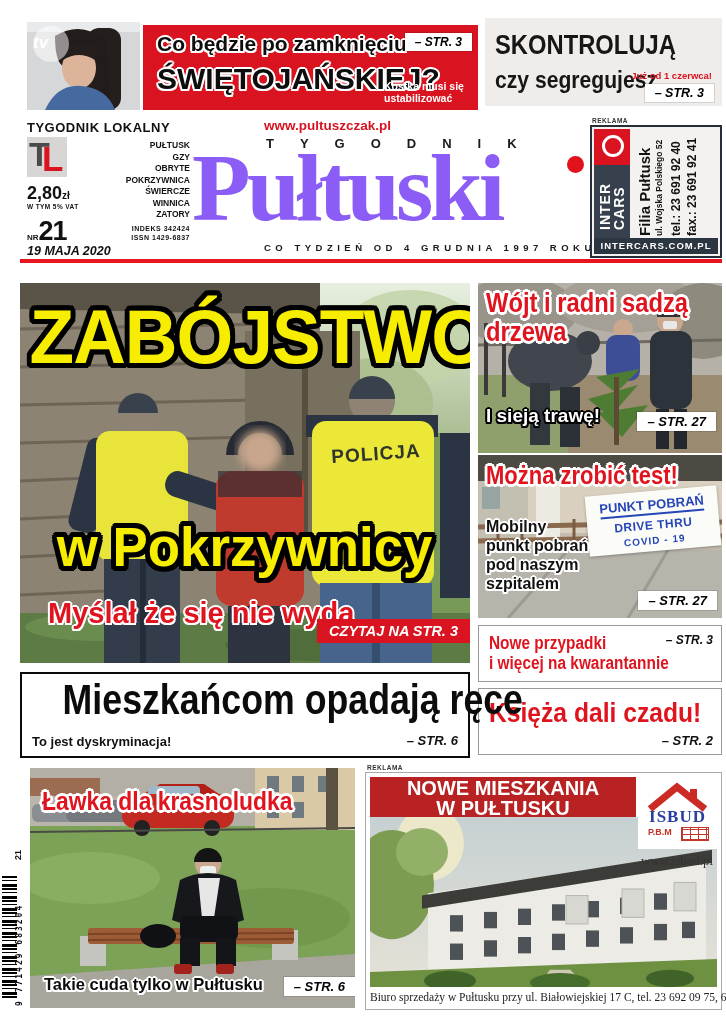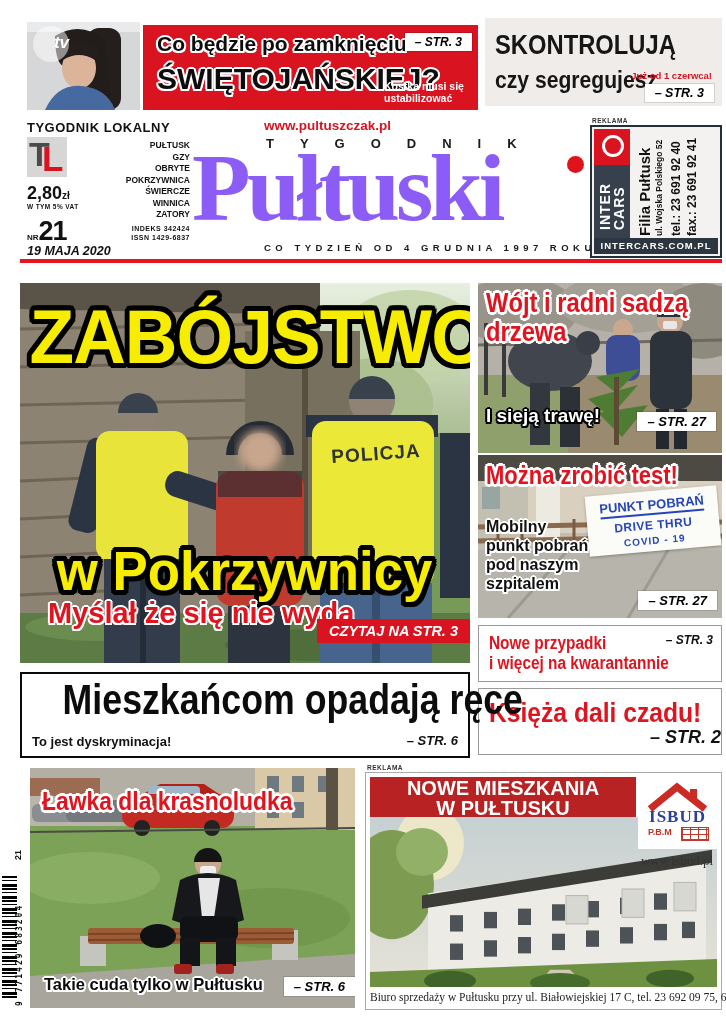--- a/index.html
+++ b/index.html
@@ -15,21 +15,21 @@
   .obY{color:#f7ed00;text-shadow:5px 0 #000,-5px 0 #000,0 5px #000,0 -5px #000,3.6px 3.6px #000,-3.6px 3.6px #000,3.6px -3.6px #000,-3.6px -3.6px #000,5px 2.5px #000,-5px 2.5px #000,5px -2.5px #000,-5px -2.5px #000,2.5px 5px #000,-2.5px 5px #000,2.5px -5px #000,-2.5px -5px #000;}
   .red{color:#e0141f;}
   .ref-box{display:inline-block;background:#fff;color:#000;font-style:italic;font-weight:900;
            padding:2px 10px;font-size:13px;box-shadow:0 0 0 1px rgba(0,0,0,.12);}
   .reklama{font-size:6.5px;font-weight:700;letter-spacing:.5px;color:#333;}
   svg{display:block;}
 
   
   .tv-photo{left:27px;top:22px;width:113px;height:88px;overflow:hidden;}
   .tv-badge{left:6px;top:4px;width:36px;height:36px;border-radius:50%;background:rgba(255,255,255,.5);
-            color:#fff;font-weight:900;font-style:italic;font-size:17px;text-align:right;line-height:34px;}
+            color:#fff;font-weight:900;font-style:italic;font-size:17px;text-align:left;line-height:34px;}
   .top-banner{left:143px;top:25px;width:335px;height:85px;background:#d9131f;}
   .tb-l1{left:14px;top:7px;font-size:21px;font-weight:900;color:#0d0d0d;white-space:nowrap;}
   .tb-l2{left:14px;top:37px;font-size:30px;font-weight:900;color:#0d0d0d;white-space:nowrap;}
   .tb-ref{right:6px;top:8px;font-size:12px;}
   .tb-note{right:8px;bottom:6px;width:86px;color:#fff;font-weight:700;
            font-size:10.5px;line-height:12px;}
   .top-right{left:485px;top:18px;width:237px;height:88px;background:#efecea;}
   .tr-l1{left:10px;top:12px;font-size:27px;font-weight:900;color:#161616;}
   .tr-l2{left:10px;top:48px;font-size:24px;font-weight:900;color:#161616;}
   .tr-note{right:10px;top:52px;font-size:9.5px;font-weight:900;color:#d9131f;}
@@ -72,21 +72,21 @@
   .ic-branch{font-size:15px;font-weight:900;margin:6px 0 0 2px;}
   .ic-addr{font-size:8.5px;font-weight:700;margin:1px 0 0 2px;}
   .ic-tel{font-size:12px;font-weight:700;margin:5px 0 0 2px;}
   .ic-fax{font-size:12px;font-weight:700;margin:2px 0 0 2px;}
   .ic-web{position:absolute;left:2px;right:2px;bottom:2px;height:16px;background:#2c3640;color:#fff;
           font-size:9.5px;font-weight:700;text-align:center;line-height:16px;letter-spacing:1px;}
 
   
   .main-story{left:20px;top:283px;width:450px;height:380px;overflow:hidden;}
   .ms-h1{left:0;top:10px;width:100%;text-align:center;font-size:76px;font-weight:900;letter-spacing:-1px;}
-  .ms-h2{left:0;top:256px;width:100%;text-align:center;font-size:55px;font-weight:900;}
+  .ms-h2{left:0;top:232px;width:100%;text-align:center;font-size:55px;font-weight:900;}
   .ms-deck{left:28px;top:314px;font-size:29px;font-weight:900;}
   .ms-cta{right:0;top:336px;background:#d9131f;color:#fff;font-style:italic;font-weight:900;
           font-size:14.5px;padding:4px 12px;}
   .ms-vest{left:300px;top:160px;width:112px;text-align:center;transform:rotate(-4deg);
            font-size:19px;font-weight:900;color:#30362c;letter-spacing:1px;}
 
   
   .trees-story{left:478px;top:283px;width:244px;height:170px;overflow:hidden;}
   .ts-h{left:8px;top:6px;font-size:27px;font-weight:900;line-height:29px;}
   .ts-deck{left:8px;bottom:26px;font-size:19px;font-weight:900;color:#fff;}
@@ -100,21 +100,21 @@
   .cs-sign-l3{font-size:10px;font-weight:700;color:#2646b8;margin-top:3px;letter-spacing:1px;}
   .cs-deck{left:8px;top:62px;font-size:16px;font-weight:900;line-height:19px;color:#111;}
   .cs-deck span{display:block;}
   .cs-ref{right:5px;bottom:8px;}
   .box-story{background:#fff;border:1px solid #999;box-sizing:border-box;}
   .quar-box{left:478px;top:625px;width:244px;height:57px;}
   .qb-h{left:10px;top:7px;font-size:17.5px;font-weight:900;line-height:20px;}
   .qb-ref{right:8px;top:7px;font-size:12px;font-style:italic;font-weight:900;}
   .priest-box{left:478px;top:688px;width:244px;height:67px;}
   .pb-h{left:10px;top:8px;font-size:28px;font-weight:900;}
-  .pb-ref{right:0;bottom:6px;font-size:18px;font-style:italic;font-weight:900;}
+  .pb-ref{right:8px;bottom:6px;font-size:13px;font-style:italic;font-weight:900;}
 
   
   .res-box{left:20px;top:672px;width:450px;height:86px;background:#fff;border:2px solid #0a0a0a;box-sizing:border-box;}
   .rb-h{left:0;top:2px;width:100%;text-align:center;font-size:42px;font-weight:900;color:#0c0c0c;}
   .rb-deck{left:10px;bottom:7px;font-size:13px;font-weight:900;}
   .rb-ref{right:10px;bottom:8px;font-size:13px;font-style:italic;font-weight:900;}
 
   
   .bench-story{left:30px;top:768px;width:325px;height:240px;overflow:hidden;}
   .bs-h{left:12px;top:18px;font-size:26px;font-weight:900;text-align:center;}

